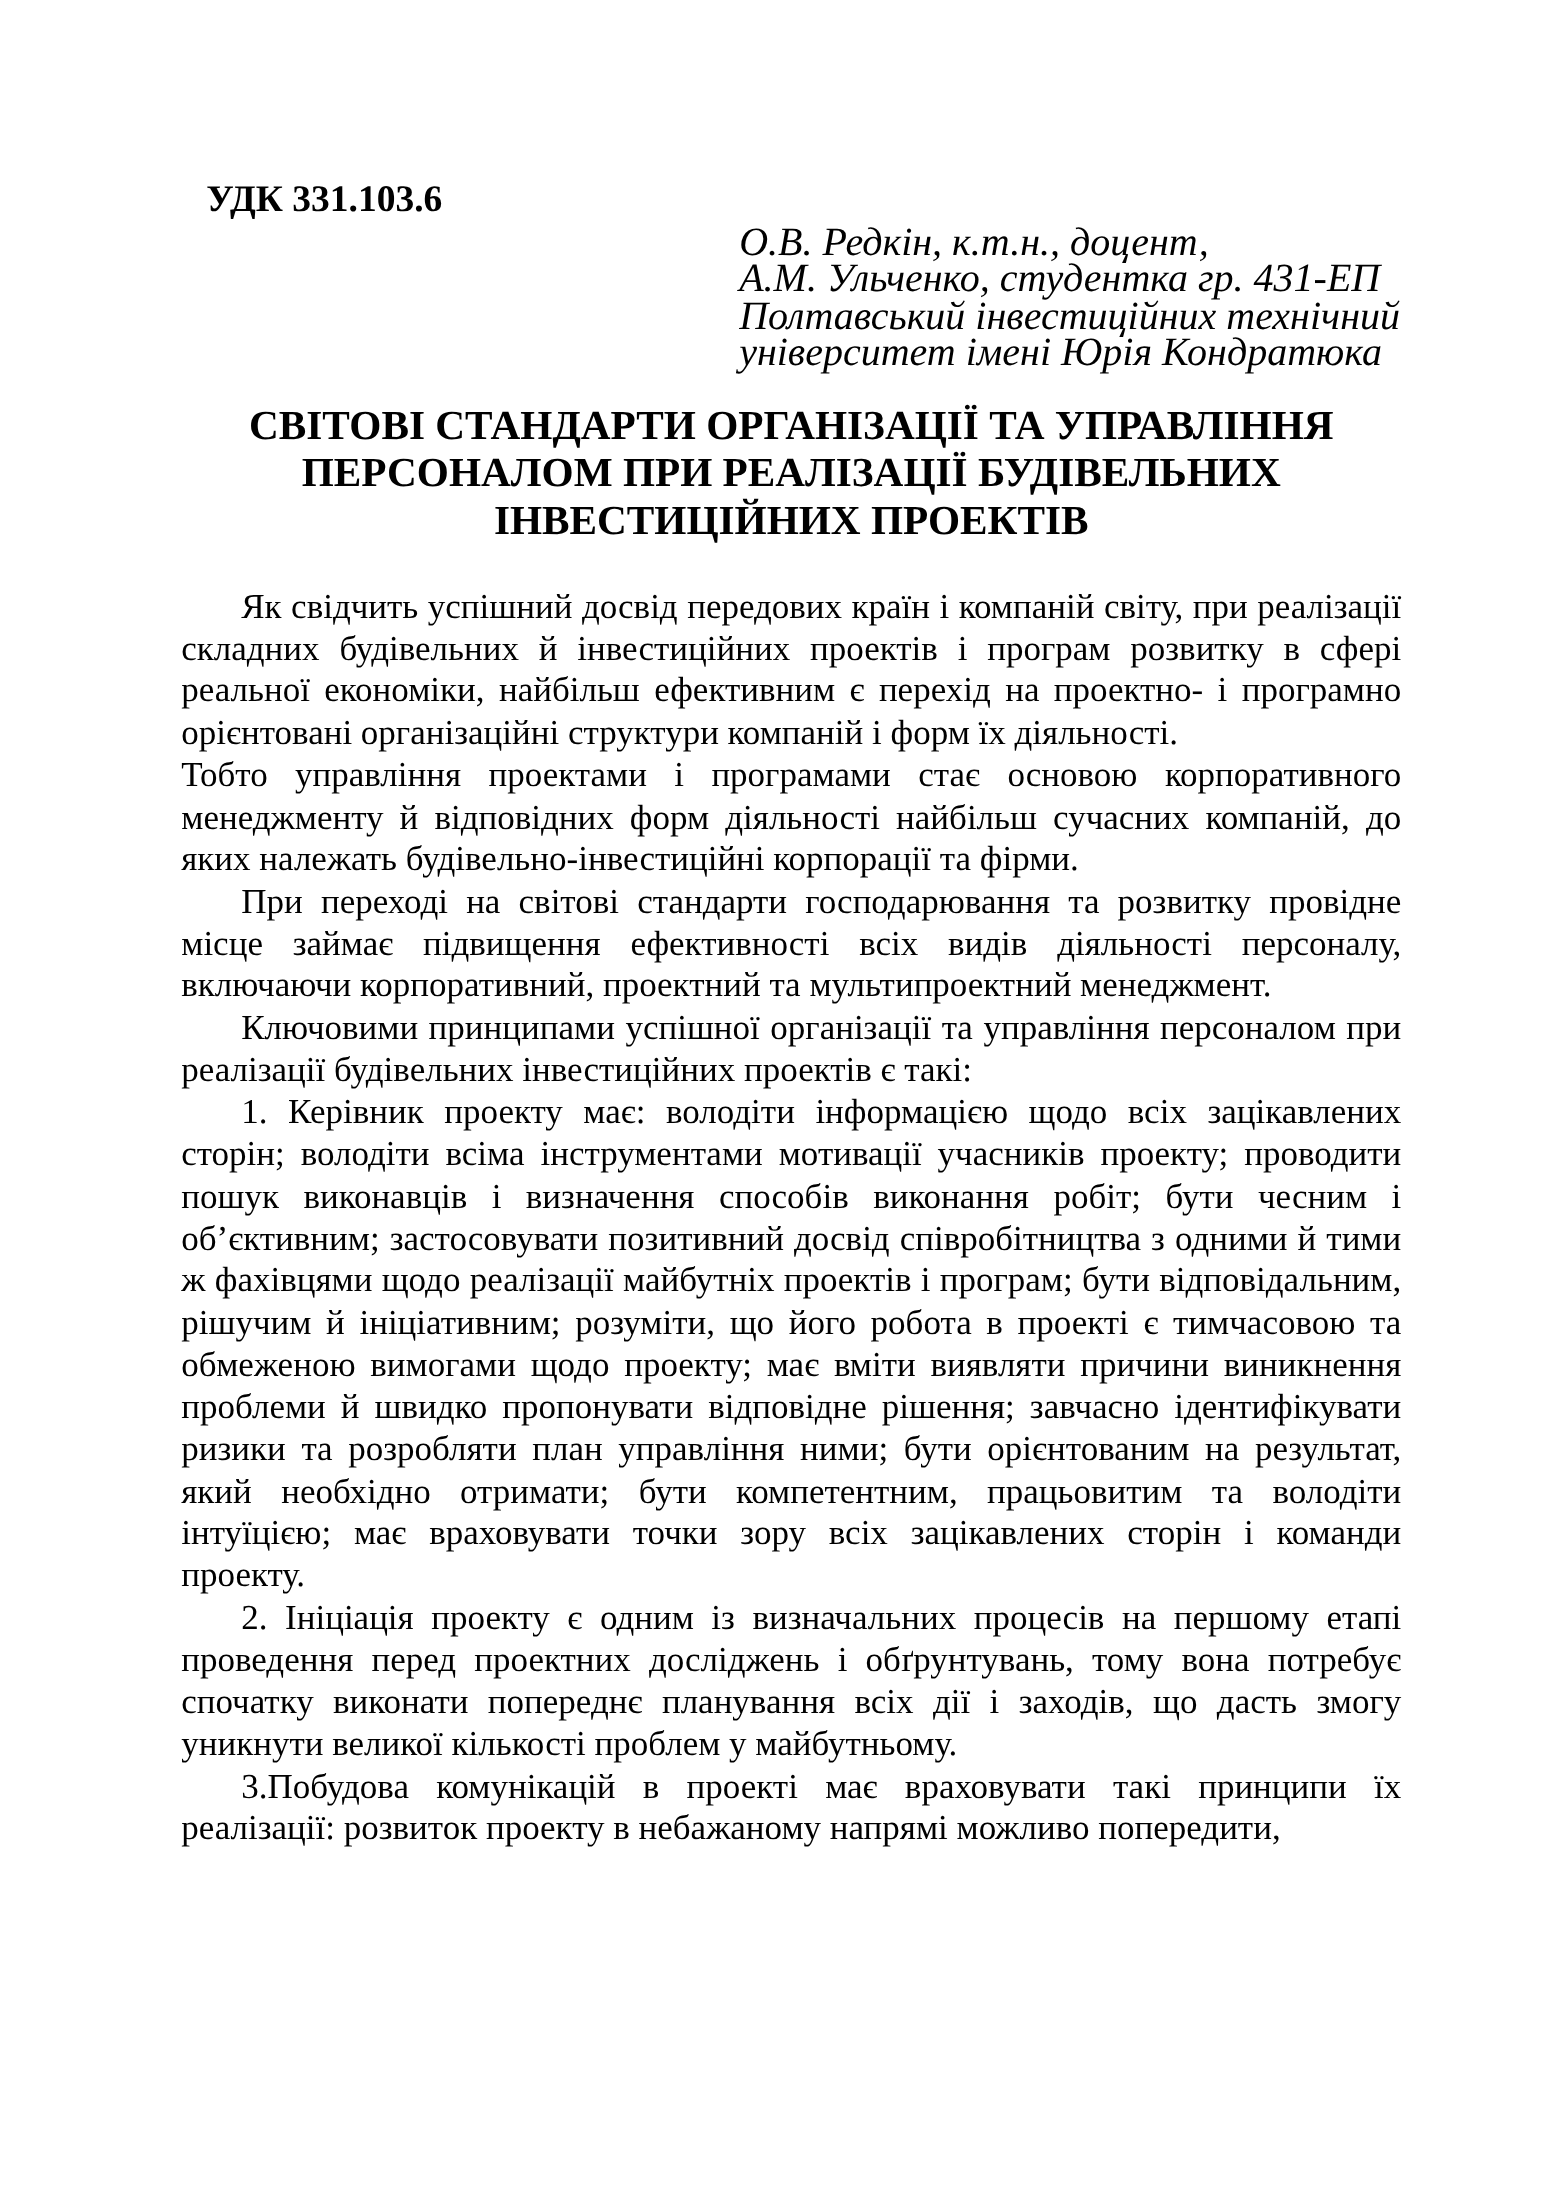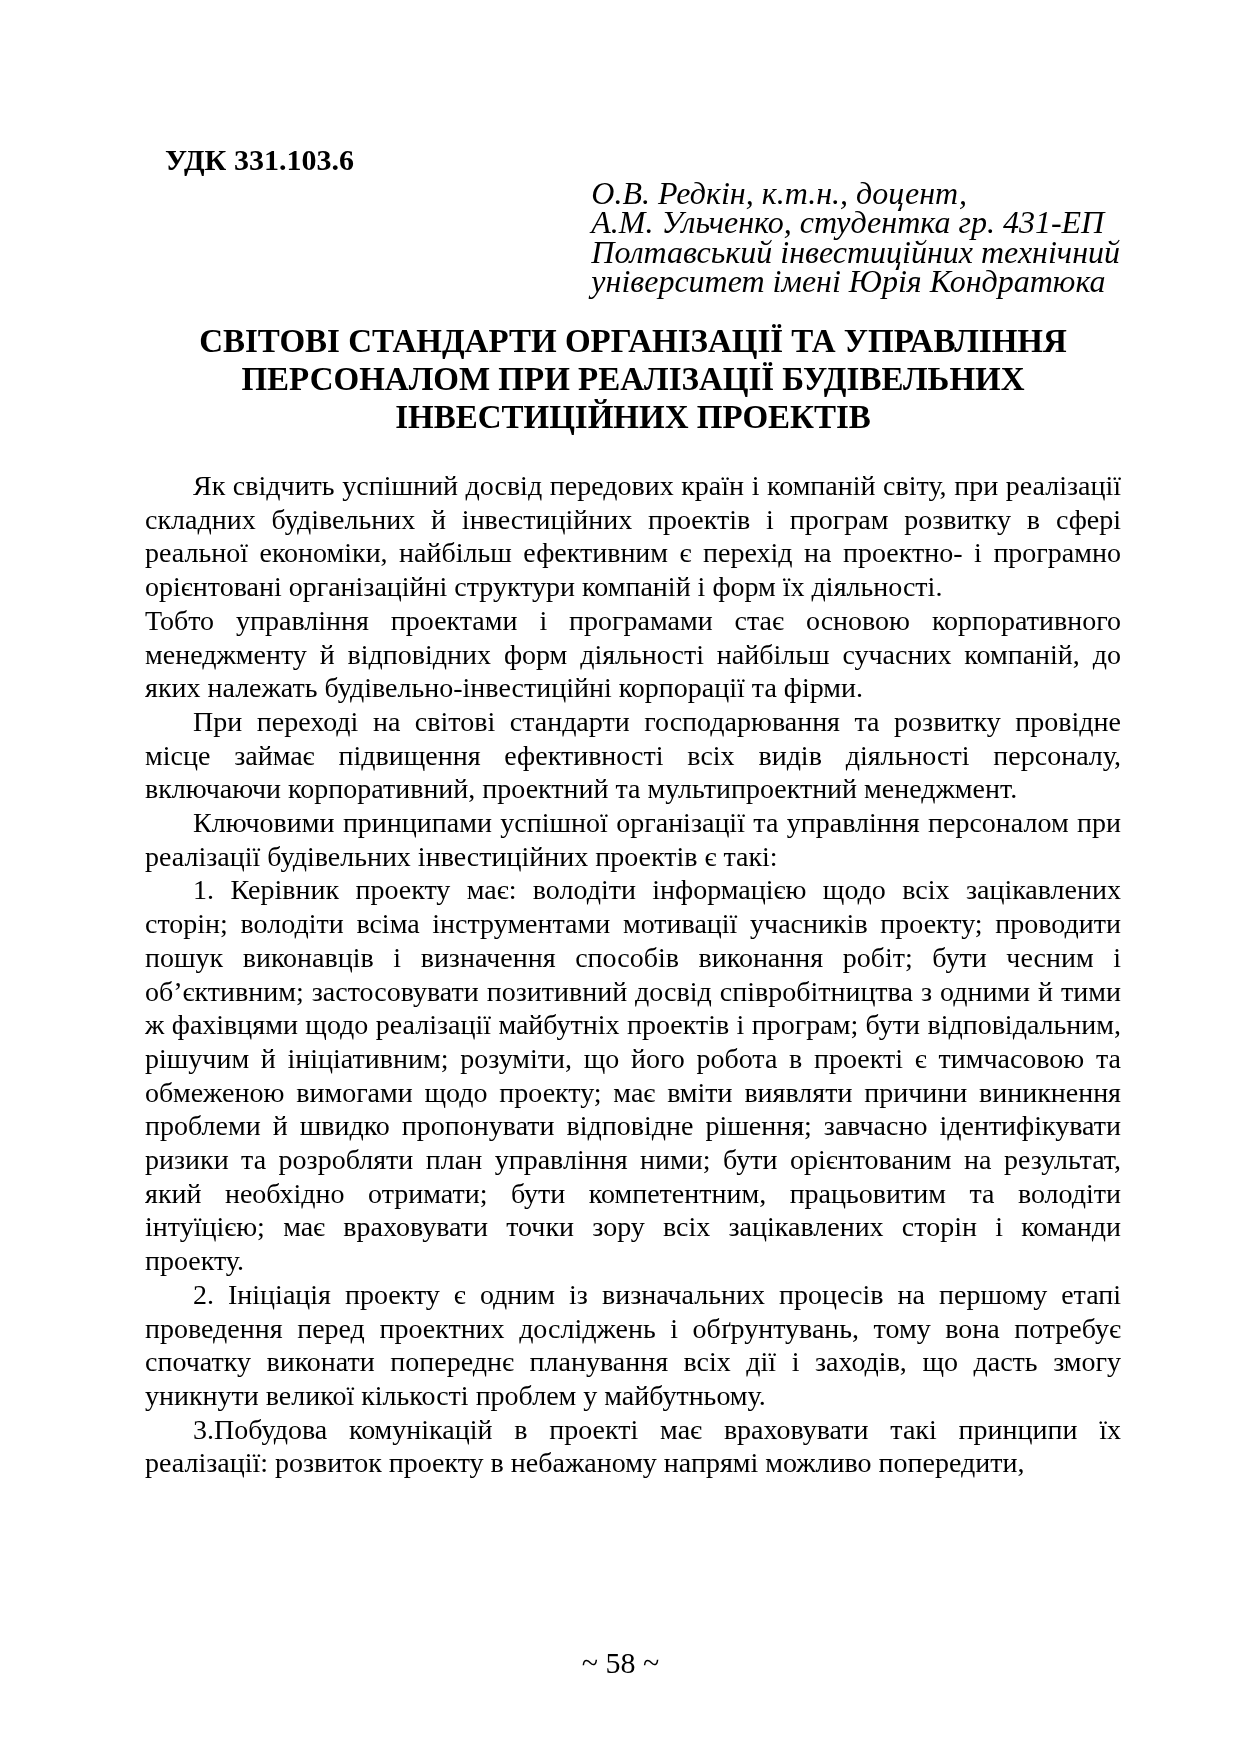--- a/index.html
+++ b/index.html
@@ -95,15 +95,14 @@
   <div class="body-text">
     <p>Як свідчить успішний досвід передових країн і компаній світу, при реалізації складних будівельних й інвестиційних проектів і програм розвитку в сфері реальної економіки, найбільш ефективним є перехід на проектно- і програмно орієнтовані організаційні структури компаній і форм їх діяльності.</p>
     <p class="flush">Тобто управління проектами і програмами стає основою корпоративного менеджменту й відповідних форм діяльності найбільш сучасних компаній, до яких належать будівельно-інвестиційні корпорації та фірми.</p>
     <p>При переході на світові стандарти господарювання та розвитку провідне місце займає підвищення ефективності всіх видів діяльності персоналу, включаючи корпоративний, проектний та мультипроектний менеджмент.</p>
     <p>Ключовими принципами успішної організації та управління персоналом при реалізації будівельних інвестиційних проектів є такі:</p>
     <p>1. Керівник проекту має: володіти інформацією щодо всіх зацікавлених сторін; володіти всіма інструментами мотивації учасників проекту; проводити пошук виконавців і визначення способів виконання робіт; бути чесним і об’єктивним; застосовувати позитивний досвід співробітництва з одними й тими ж фахівцями щодо реалізації майбутніх проектів і програм; бути відповідальним, рішучим й ініціативним; розуміти, що його робота в проекті є тимчасовою та обмеженою вимогами щодо проекту; має вміти виявляти причини виникнення проблеми й швидко пропонувати відповідне рішення; завчасно ідентифікувати ризики та розробляти план управління ними; бути орієнтованим на результат, який необхідно отримати; бути компетентним, працьовитим та володіти інтуїцією; має враховувати точки зору всіх зацікавлених сторін і команди проекту.</p>
     <p>2. Ініціація проекту є одним із визначальних процесів на першому етапі проведення перед проектних досліджень і обґрунтувань, тому вона потребує спочатку виконати попереднє планування всіх дії і заходів, що дасть змогу уникнути великої кількості проблем у майбутньому.</p>
     <p>3.Побудова комунікацій в проекті має враховувати такі принципи їх реалізації: розвиток проекту в небажаному напрямі можливо попередити,</p>
   </div>
 
-  <div class="page-number">~ 58 ~</div>
 
 </div>
 
 </body></html>

